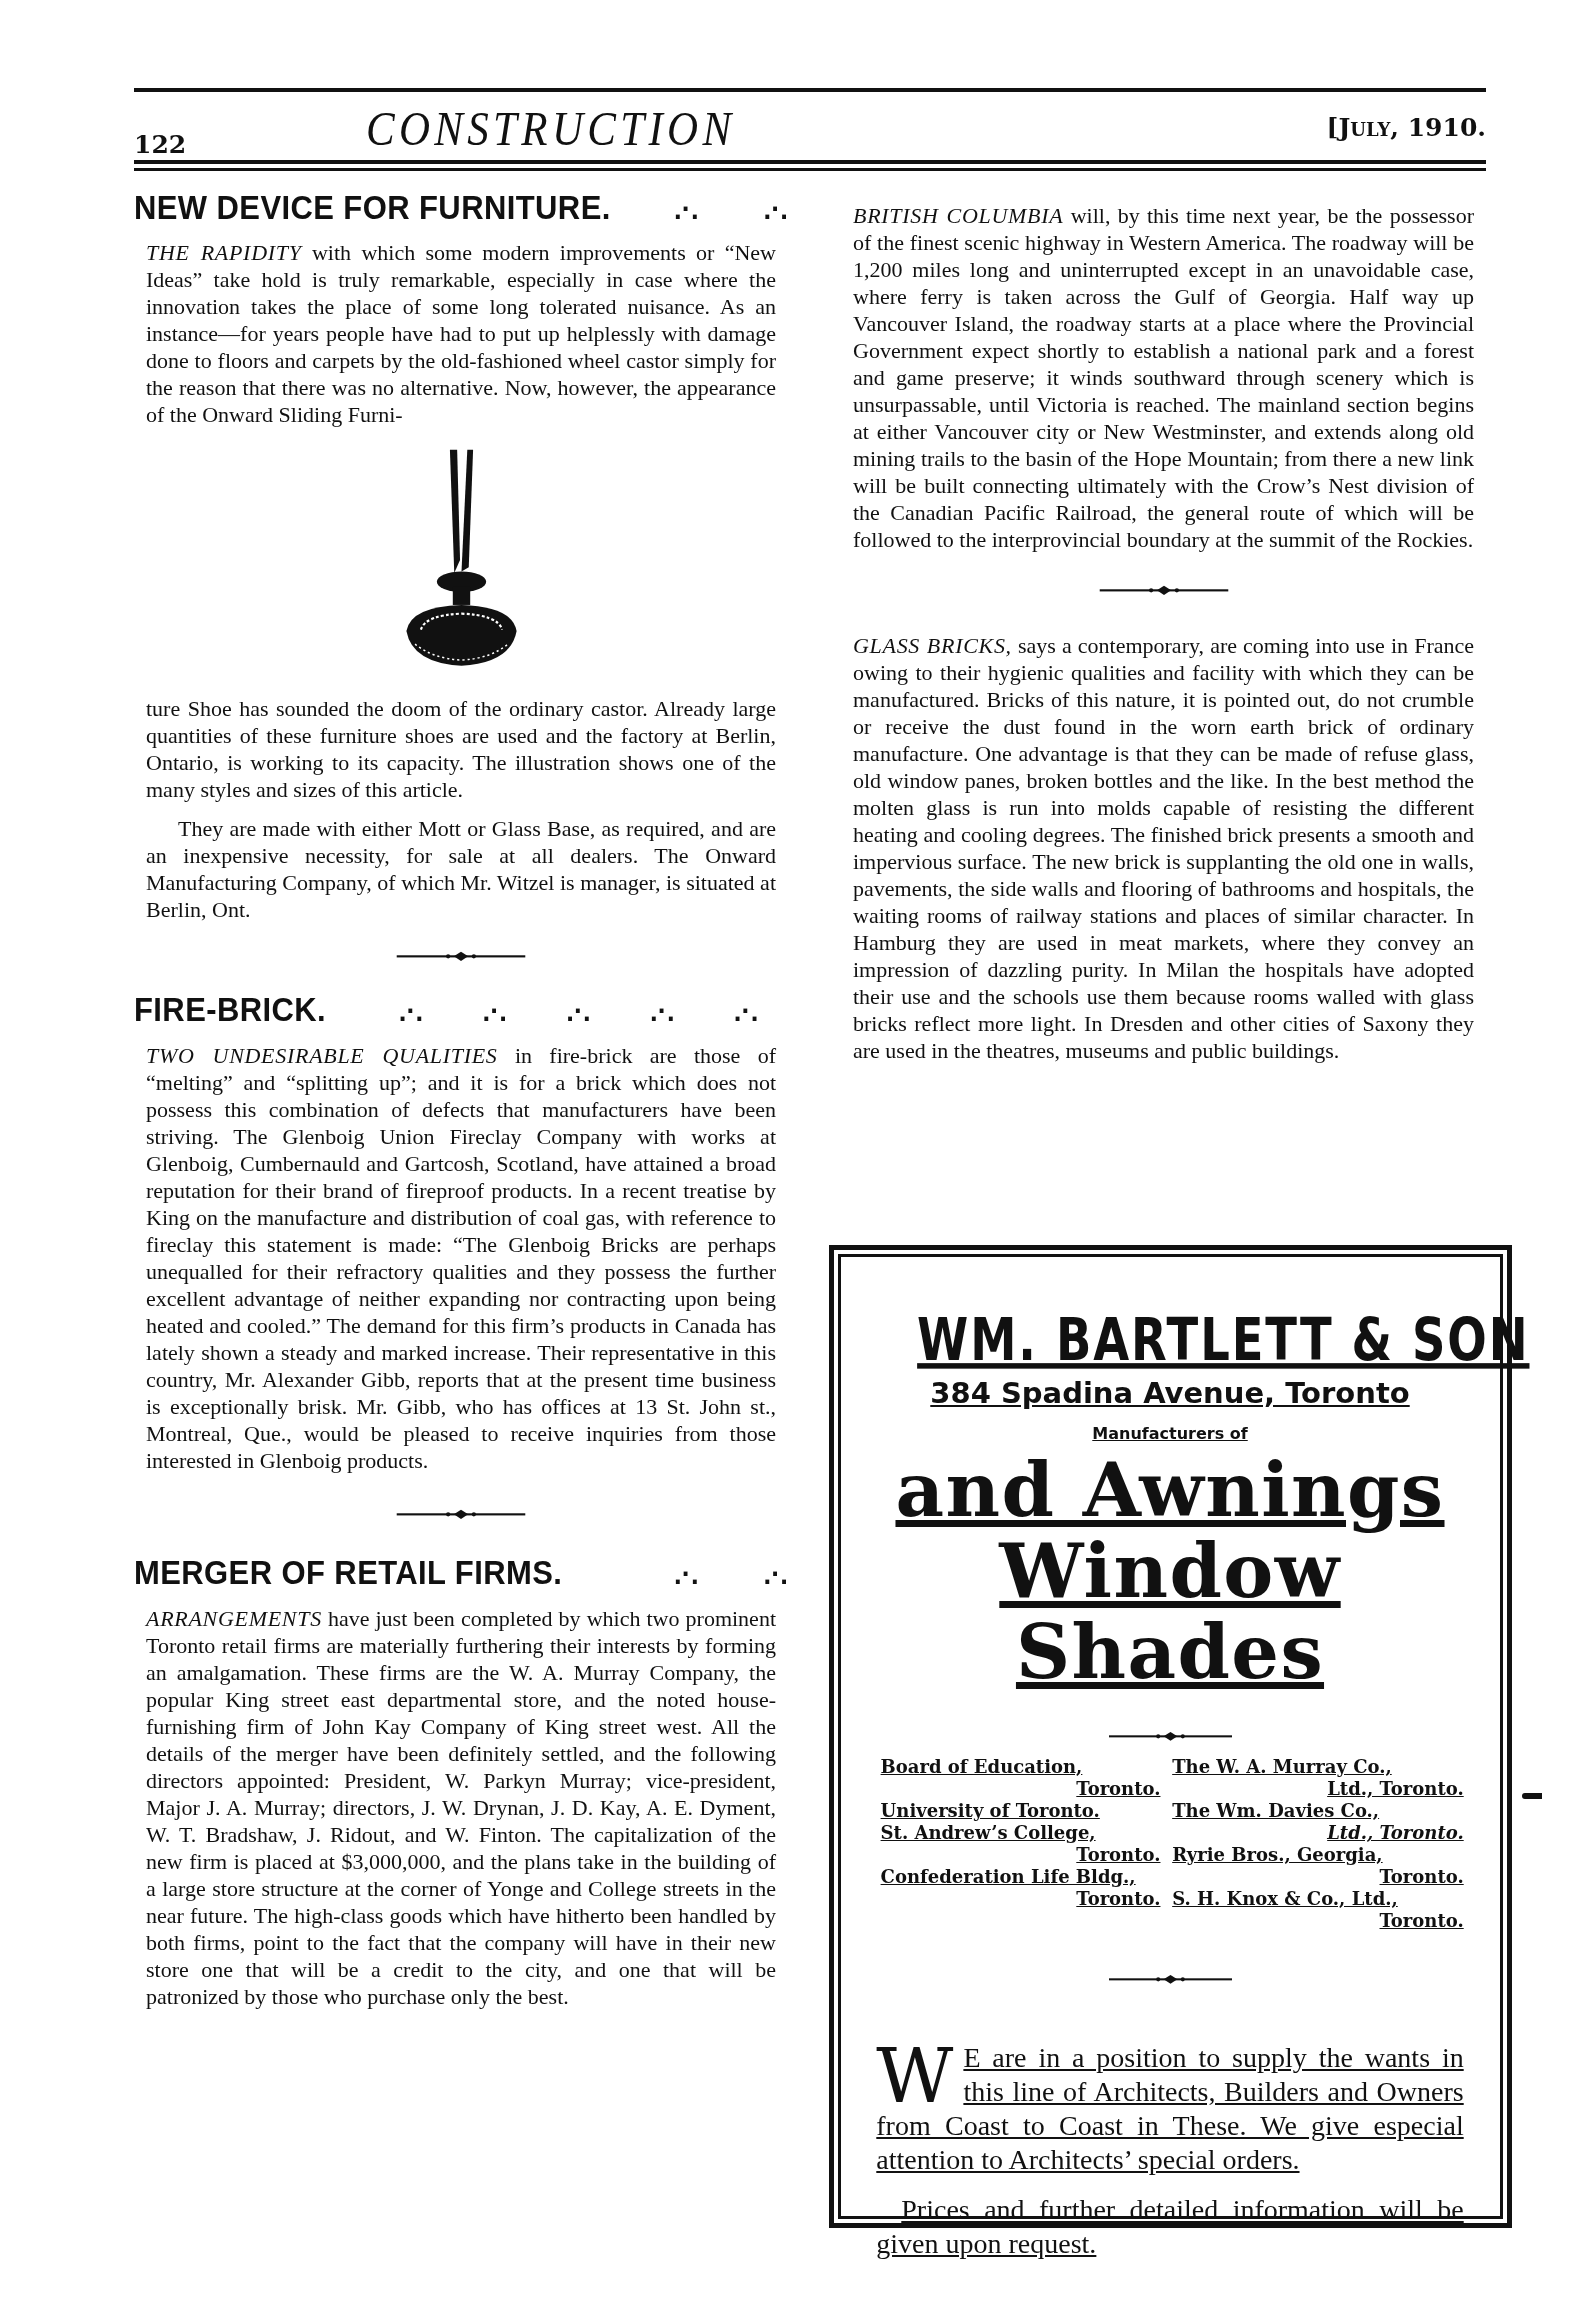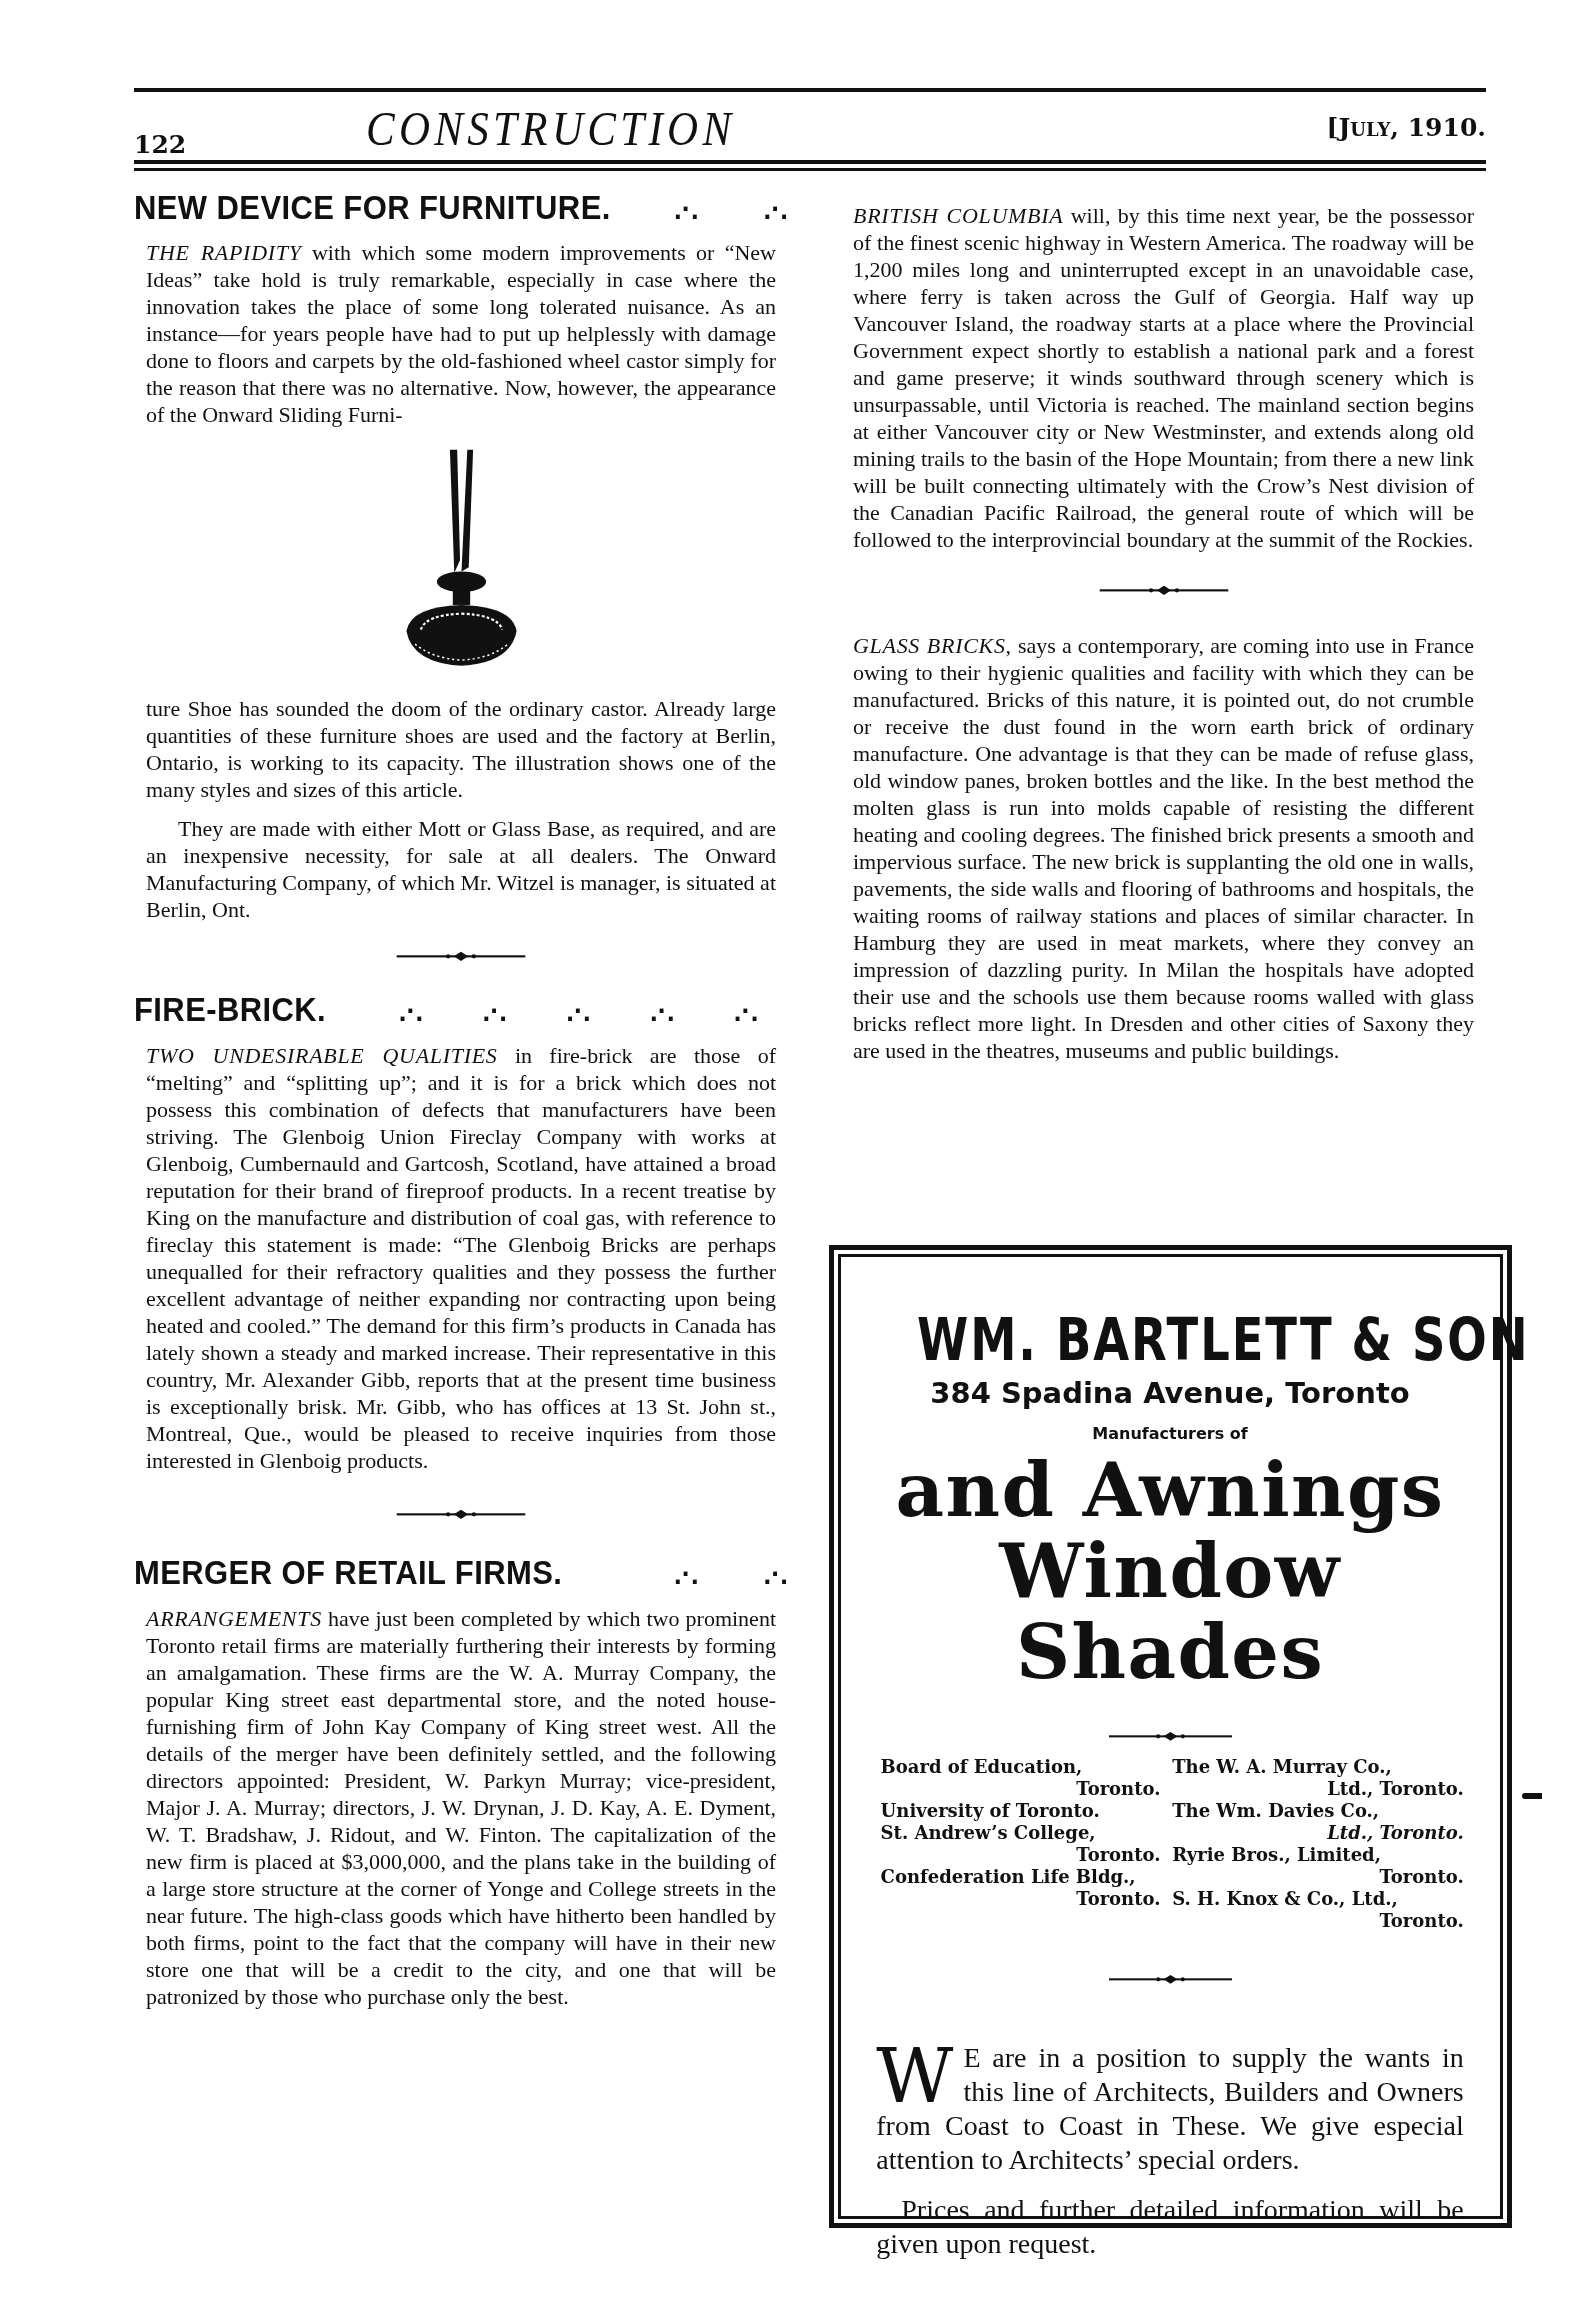--- a/index.html
+++ b/index.html
@@ -42,21 +42,21 @@
   p.body.indent { text-indent: 32px; }
   .lead { font-style: italic; letter-spacing: 0.7px; }
 
   .figure { height: 239px; display: flex; justify-content: center; align-items: center; margin: 11.6px 0 16px 0; }
   .divider { height: 41px; display: flex; justify-content: center; align-items: center; }
   .divider svg { display: block; }
 
   
   .ad {
     position: absolute; left: 829px; top: 1245px; width: 683px; height: 983px;
-    border: 5px solid #111; box-sizing: border-box; padding: 4.3px;
+    border: 5px solid #111; box-sizing: border-box; padding: 4.3px; text-decoration: underline;
   }
   .ad-inner {
     border: 3.6px solid #111; height: 100%; box-sizing: border-box; padding: 29px 36px 22px 35px;
     text-align: center; position: relative;
   }
   .ad-firm {
     font-family: "DejaVu Sans", "Liberation Sans", sans-serif; font-weight: bold; font-size: 54px;
     letter-spacing: 2.2px; margin: 22px 0 2.9px 0; transform: scaleX(0.86) scaleY(1.1); white-space: nowrap;
   }
   .ad-address { font-family: "DejaVu Sans", sans-serif; font-weight: bold; font-size: 29px; margin: 4.3px 0 14.5px; }
@@ -195,21 +195,21 @@
     <div class="patrons">
       <div class="patron-col">
         <div class="patron"><span>Board of Education,</span><span class="city">Toronto.</span></div>
         <div class="patron"><span>University of Toronto.</span></div>
         <div class="patron"><span>St. Andrew’s College,</span><span class="city">Toronto.</span></div>
         <div class="patron"><span>Confederation Life Bldg.,</span><span class="city">Toronto.</span></div>
       </div>
       <div class="patron-col right">
         <div class="patron"><span>The W. A. Murray Co.,</span><span class="city">Ltd., Toronto.</span></div>
         <div class="patron"><span>The Wm. Davies Co.,</span><span class="city" style="font-style: italic;">Ltd., Toronto.</span></div>
-        <div class="patron"><span>Ryrie Bros., Limited,</span><span class="city">Toronto.</span></div>
+        <div class="patron"><span>Ryrie Bros., Georgia,</span><span class="city">Toronto.</span></div>
         <div class="patron"><span>S. H. Knox &amp; Co., Ltd.,</span><span class="city">Toronto.</span></div>
       </div>
     </div>
 
     <div class="divider" style="margin-top: 26px;">
       <svg width="123" height="10" viewBox="0 0 180 14">
         <rect x="0" y="6" width="180" height="3" fill="#111"></rect>
         <polygon points="90,1 100,7.5 90,14 80,7.5" fill="#111"></polygon>
         <circle cx="72" cy="7.5" r="3" fill="#111"></circle>
           <circle cx="108" cy="7.5" r="3" fill="#111"></circle>

